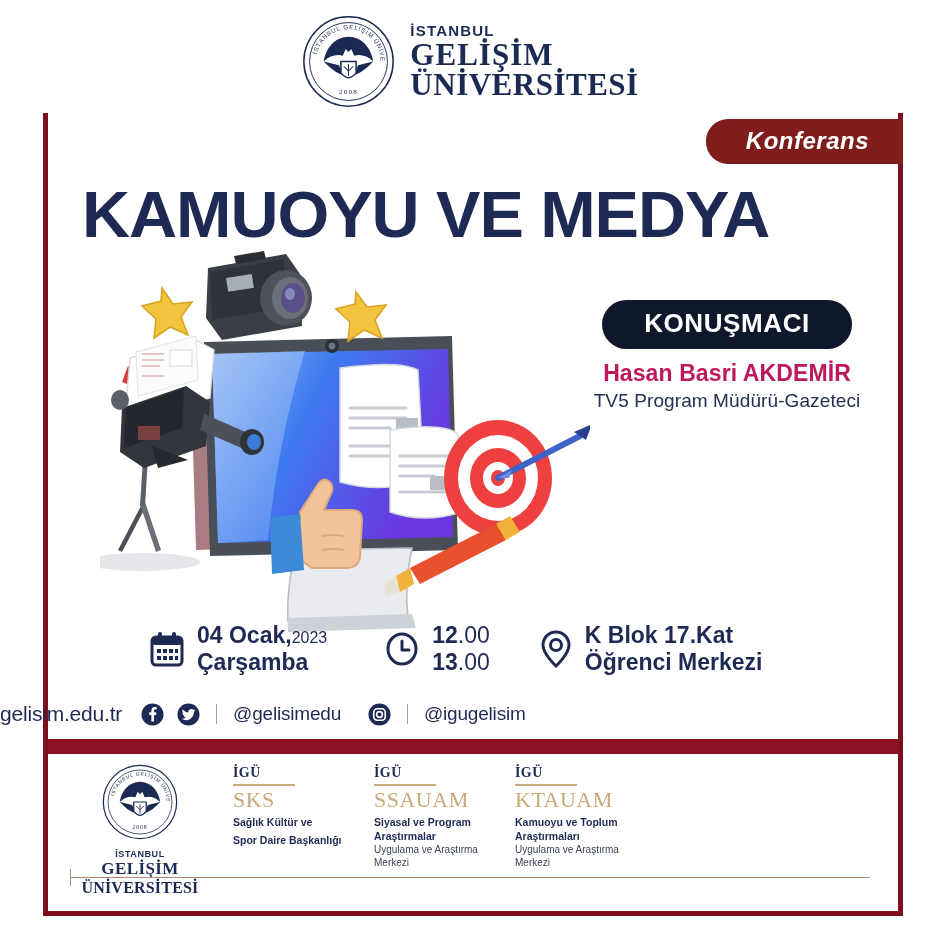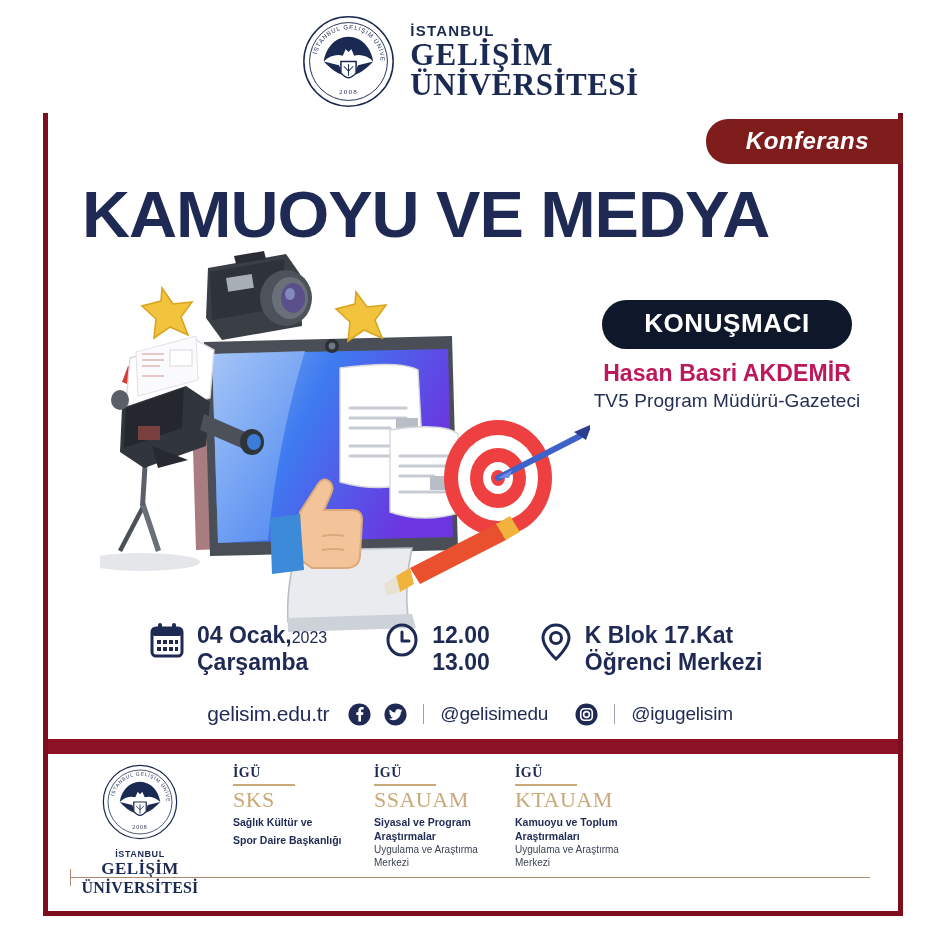--- a/index.html
+++ b/index.html
@@ -112,35 +112,35 @@
 
   
   #details-row {
     position:absolute;
     left:150px; top:622px;
     width:700px;
     display:flex;
     align-items:center;
     z-index:4;
   }
-  .detail { display:flex; gap:13px; }
+  .detail { display:flex; align-items:center; gap:13px; }
   .detail .d-text { line-height:1.16; color:#1F2A54; }
   .d-l1 { font-size:23px; font-weight:bold; white-space:nowrap; }
   .d-l2 { font-size:23px; font-weight:bold; white-space:nowrap; }
   .d-year { font-size:16px; font-weight:normal; }
-  .d-dec  { font-weight:bold;margin-top:37px; }
+  .d-dec  { font-weight:normal;margin-top:37px; }
   .gap1 { width:58px; } .gap2 { width:50px; }
 
   
   #social-row {
     position:absolute;
     left:0; top:702px;
     width:940px;
     display:flex;
-    justify-content:center;
+    justify-content:flex-start;
     align-items:center;
     gap:13px;
     z-index:4;
     color:#1F2A54;
   }
   #social-row .site { font-size:21px; letter-spacing:-0.2px; margin-right:6px; }
   #social-row .handle { font-size:19px; letter-spacing:-0.2px; }
   .vdiv { width:1px; height:20px; background:#9aa1b4; margin:0 3px; }
 
   

